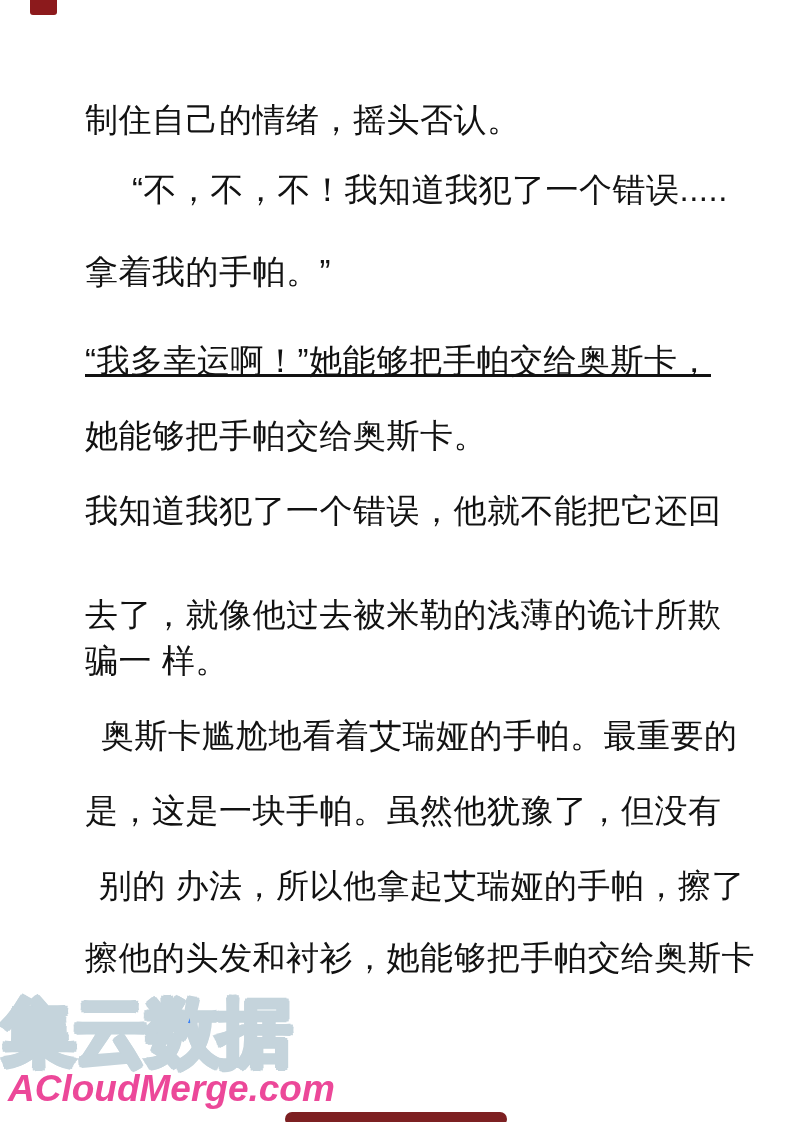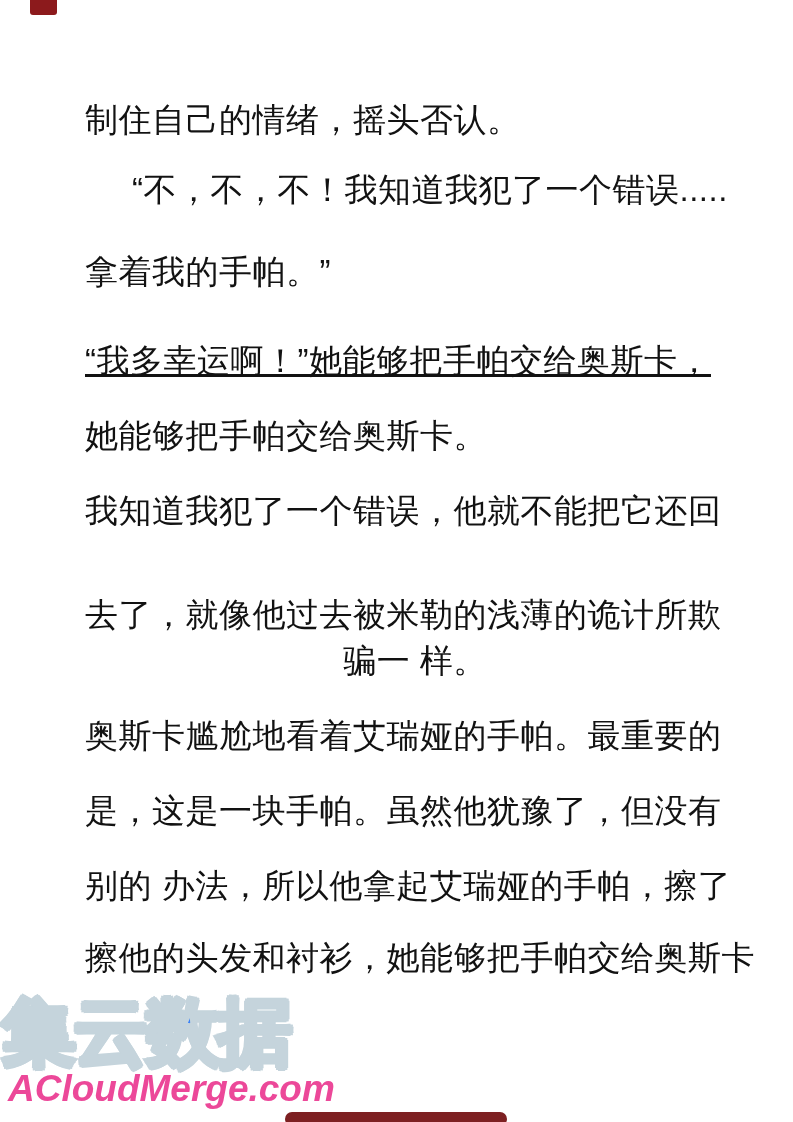--- a/index.html
+++ b/index.html
@@ -36,24 +36,24 @@
     letter-spacing: 0.5px;
     white-space: pre;
   }
   .l0  { top: 100px; }
   .l1  { top: 170px; margin-left: 47px; }
   .l2  { top: 252px; }
   .l3  { top: 341px; text-decoration: underline; }
   .l4  { top: 416px; }
   .l5  { top: 491px; }
   .l6  { top: 566px; margin-top: 29px; }
-  .l7  { top: 641px; text-align: center; }
-  .l8  { top: 716px; }
+  .l7  { top: 641px; }
+  .l8  { top: 716px; margin-left: 16px; }
   .l9  { top: 791px; }
-  .l10 { top: 866px; }
+  .l10 { top: 866px; text-align: right; }
   .l11 { top: 938px; }
   
   .watermark-logo {
     position: absolute;
     left: 2px;
     top: 984px;
     font-size: 74px;
     font-weight: bold;
     letter-spacing: -2px;
     color: #3b82f6;

